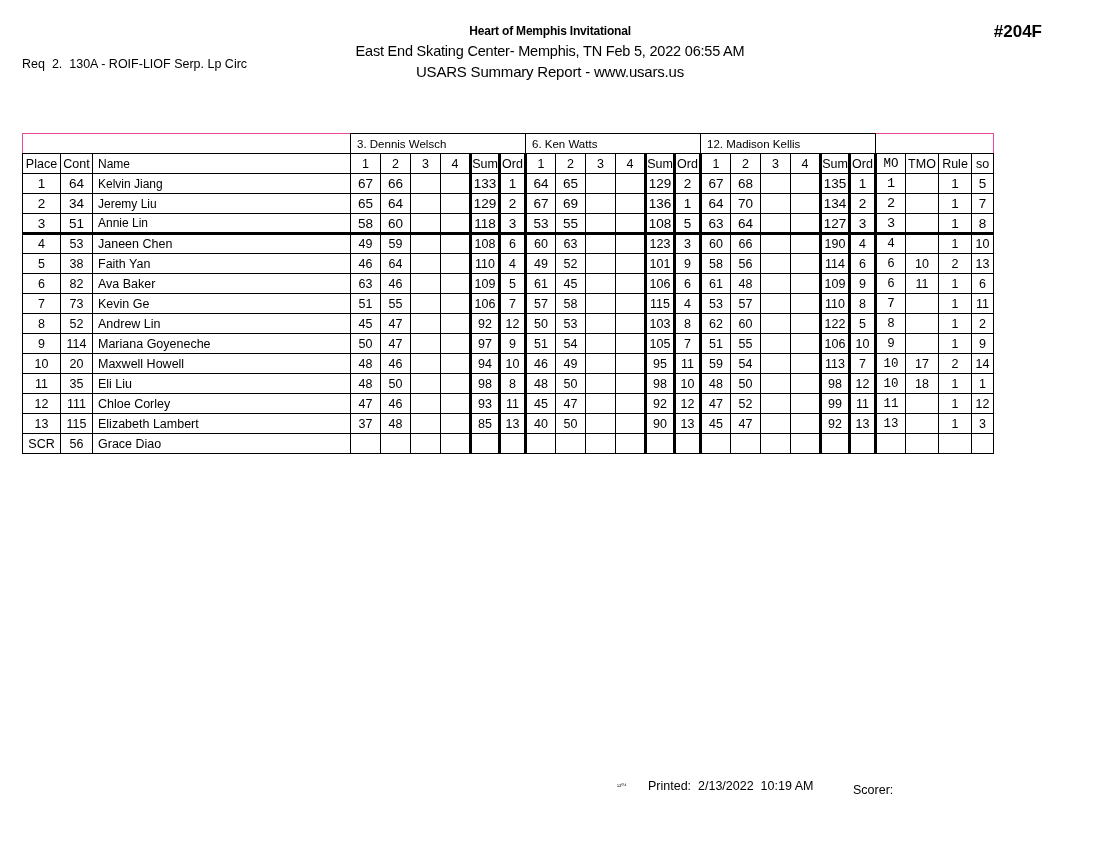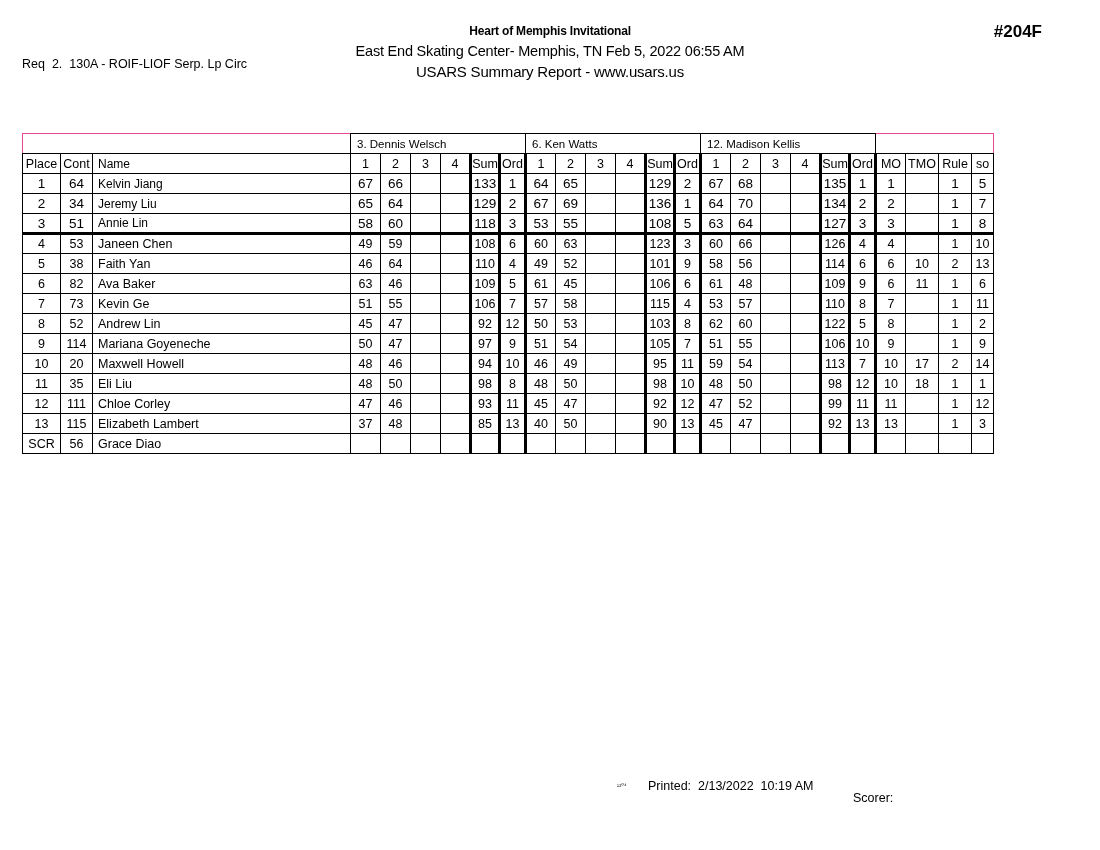--- a/index.html
+++ b/index.html
@@ -94,21 +94,21 @@
     white-space: nowrap;
   }
 
   
   .c-place { width: 38px; }
   .c-cont  { width: 32px; }
   .c-name  { width: 258px; text-align: left !important; padding-left: 5px !important; }
   .c-j     { width: 30px; }
   .c-sum   { width: 29px; }
   .c-ord   { width: 26px; }
-  .c-mo    { width: 30px; }
+  .c-mo    { width: 30px; font-family: Liberation Mono, monospace; }
   .c-tmo   { width: 33px; }
   .c-rule  { width: 33px; }
   .c-so    { width: 22px; }
 
   
   tr.panel-row td { height: 19px; border-bottom: 1px solid #000; }
   td.panel-title {
     text-align: left !important;
     padding-left: 6px !important;
     font-size: 11.5px;
@@ -164,21 +164,21 @@
   #footer-printed {
     position: absolute;
     left: 648px;
     top: 0px;
     white-space: pre;
     text-align: right;
   }
   #footer-scorer {
     position: absolute;
     left: 853px;
-    top: 12px;
+    top: 4px;
   }
 </style>
 </head>
 <body>
 
 <div id="header-block">
 
   <div id="req-lines">
     <div>Req  2.  130A - ROIF-LIOF Serp. Lp Circ</div>
   </div>
@@ -357,21 +357,21 @@
         <td>60</td>
         <td>63</td>
         <td></td>
         <td></td>
         <td class="c-sum vsep-left">123</td>
         <td class="c-ord ord-val vsep-left vsep-right">3</td>
         <td>60</td>
         <td>66</td>
         <td></td>
         <td></td>
-        <td class="c-sum vsep-left">126</td>
+        <td class="c-sum vsep-left">190</td>
         <td class="c-ord ord-val vsep-left vsep-right">4</td>
         <td class="c-mo">4</td>
         <td class="c-tmo"></td>
         <td class="c-rule">1</td>
         <td class="c-so">10</td>
       </tr>
       <tr class="data-row">
         <td class="c-place">5</td>
         <td class="c-cont">38</td>
         <td class="c-name">Faith Yan</td>

